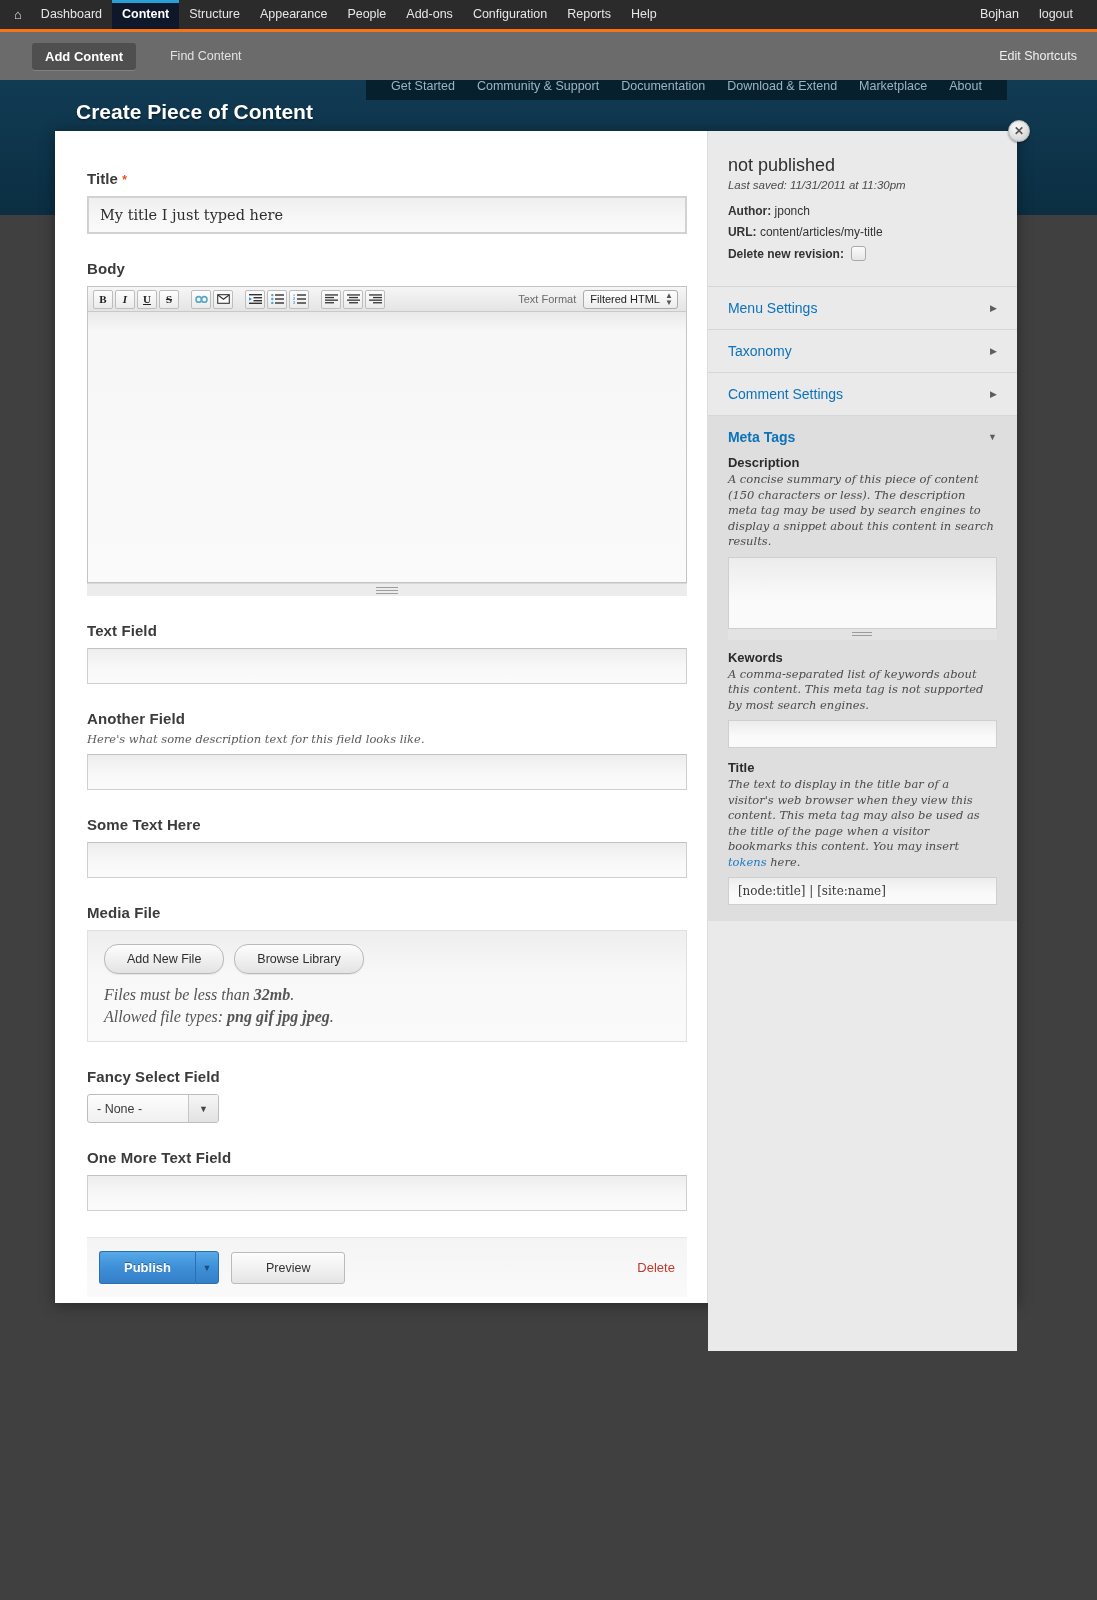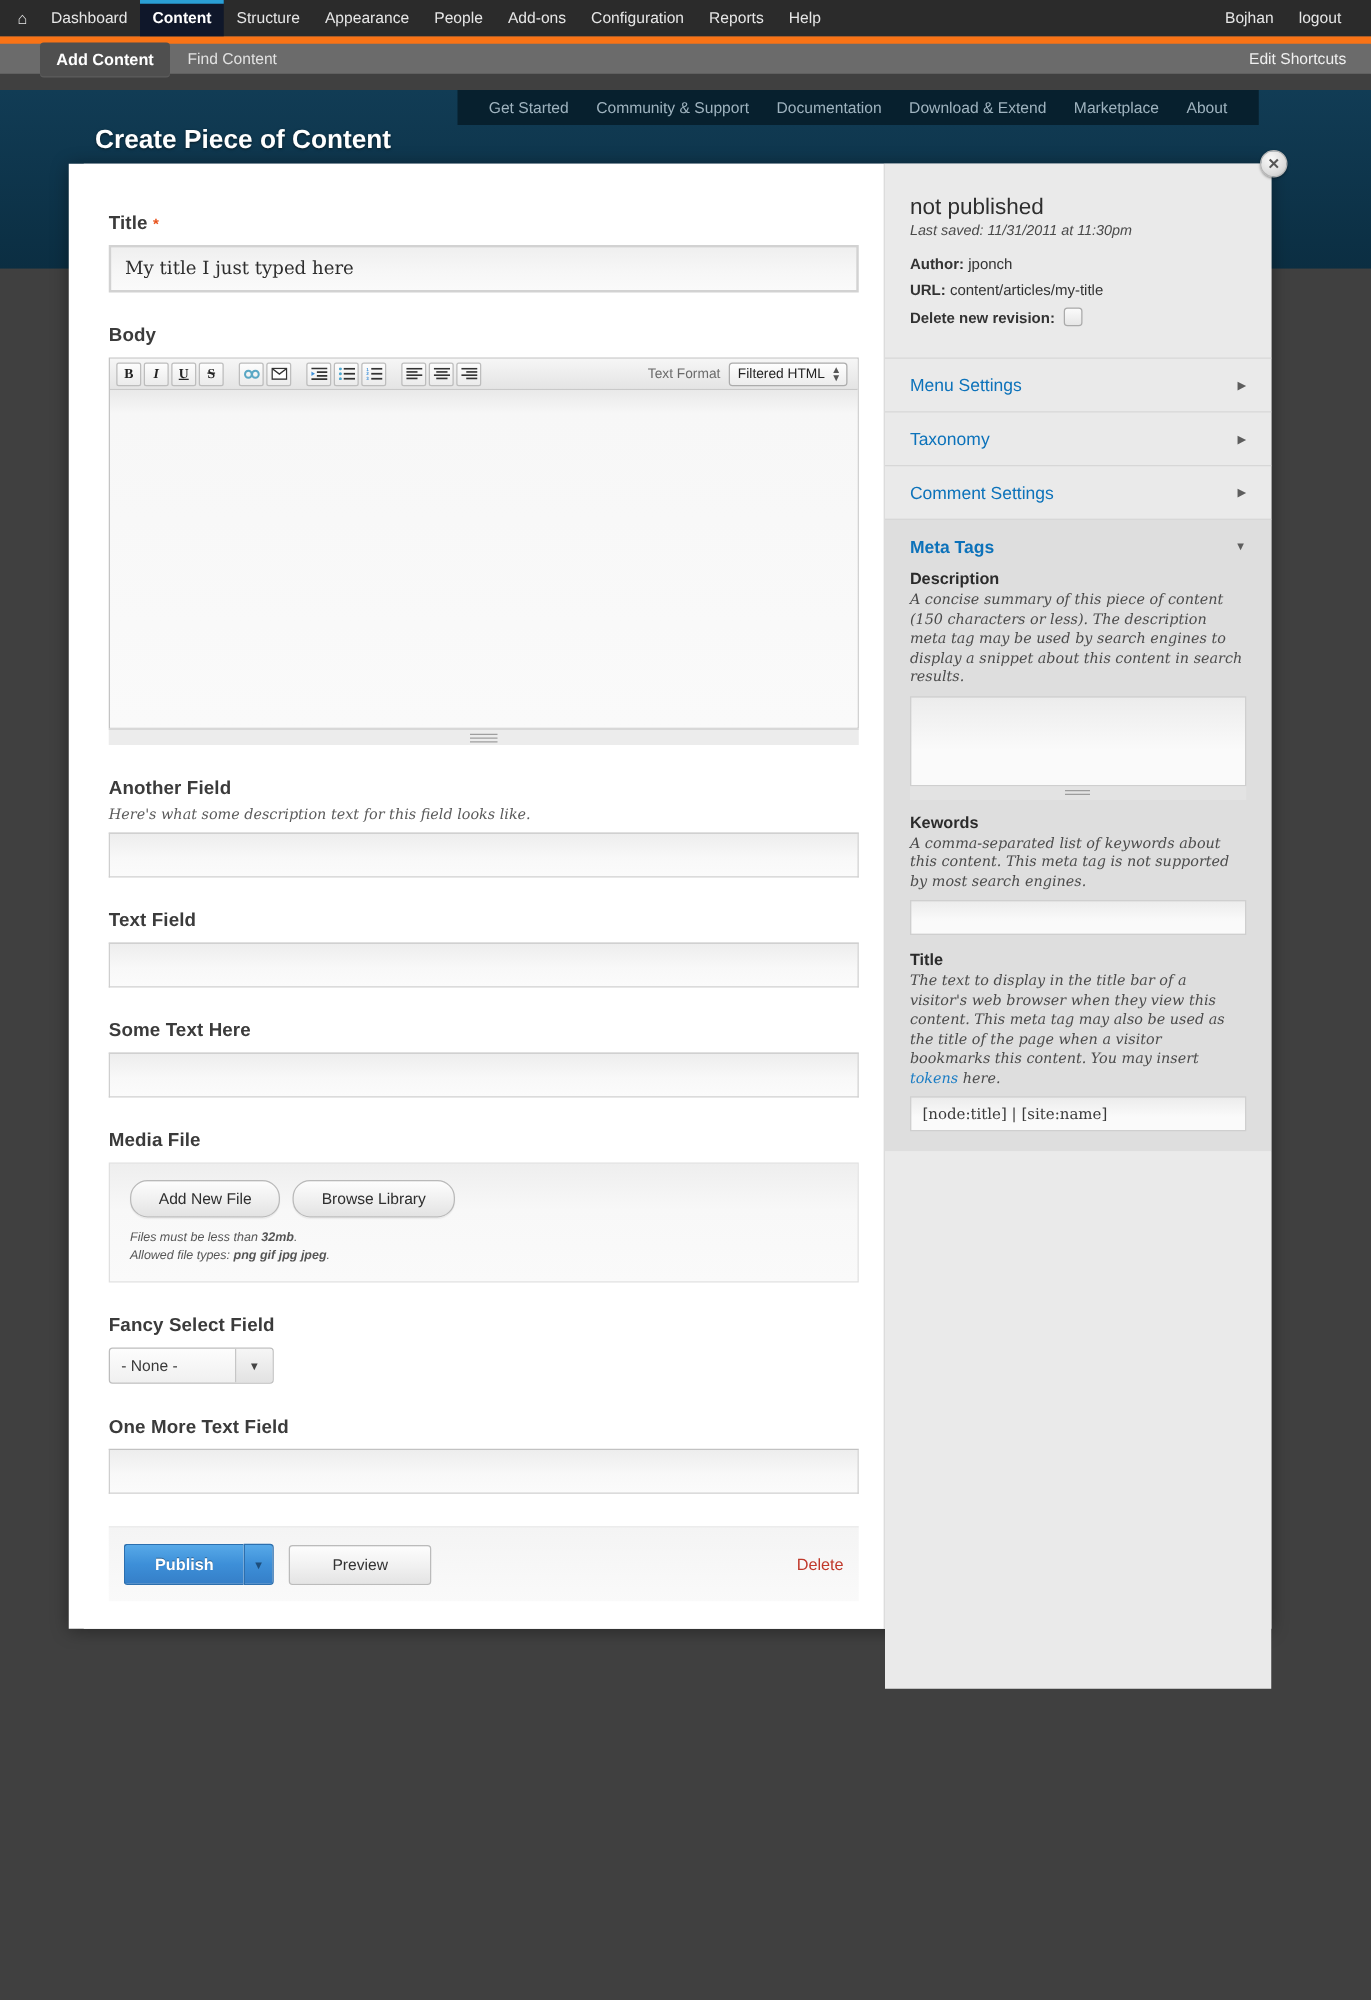--- a/index.html
+++ b/index.html
@@ -24,25 +24,26 @@
     line-height: 29px; white-space: nowrap;
   }
   .ab-item.home { padding: 0 9px 0 14px; font-size: 13px; }
   .ab-item.active {
     color: #fff; font-weight: bold;
     box-shadow: inset 0 3px 0 0 #2a9fd6;
     background: #0f172a;
   }
 
   .shortcut-bar {
-    height: 30px; background: #6b6b6b;
-    border-top: 6px solid #f97316;
+    height: 51px; background: #6b6b6b;
+    border-top: 3px solid #f97316;
     display: flex; align-items: center;
     position: relative; z-index: 59;
     font-size: 12.5px;
+    gap: 20px;
   }
   .sc-btn {
     margin-left: 32px; padding: 6px 13px;
     color: #fff; font-weight: bold; font-size: 13px;
     background: #4f4f4f; border-radius: 3px;
     box-shadow: 0 1px 0 rgba(255,255,255,.15);
   }
   .sc-plain { margin-left: 14px; color: #e2e2e2; }
   .sc-right { margin-left: auto; padding-right: 20px; color: #f0f0f0; }
 
@@ -170,22 +171,22 @@
     border: 1px solid #e0e0e0; padding: 13px 16px 14px 16px;
   }
   .btn-row { display: flex; gap: 10px; margin-bottom: 10px; }
   .gbtn {
     padding: 7px 22px; font-size: 12.5px; color: #2e2e2e;
     background: linear-gradient(180deg,#fdfdfd 0%,#f0f0f0 52%,#e3e3e3 100%);
     border: 1px solid #b9b9b9; border-radius: 14px;
     box-shadow: 0 1px 1px rgba(0,0,0,.07);
   }
   .media-note {
-    font-family: Liberation Sans, sans-serif; font-style: italic;
-    font-size: 10px; color: #555; line-height: 1.35;
+    font-family: Liberation Serif, serif; font-style: italic;
+    font-size: 16px; color: #555; line-height: 1.35;
   }
   .media-note b { font-weight: bold; }
 
   
   .fselect {
     display: inline-flex; width: 132px; height: 29px;
     border: 1px solid #bdbdbd; border-radius: 3px; overflow: hidden;
     background: linear-gradient(180deg,#fdfdfd,#f0f0f0);
   }
   .fselect .val { flex: 1; font-size: 12.5px; color: #3a3a3a; display: flex; align-items: center; padding-left: 9px; text-align: right; }
@@ -432,27 +433,27 @@
         <div class="editor-grip">
           <span class="grip-lines">
               <i></i>
               <i></i>
               <i></i>
             </span>
         </div>
       </div>
 
       <div class="field">
+        <div class="flabel">Text Field</div>
+        <input class="txtinput" value="" style="">
+      </div>
+
+      <div class="field">
         <div class="flabel">Another Field</div>
         <div class="fdesc">Here's what some description text for this field looks like.</div>
-        <input class="txtinput" value="" style="">
-      </div>
-
-      <div class="field">
-        <div class="flabel">Text Field</div>
         <input class="txtinput" value="" style="">
       </div>
 
       <div class="field">
         <div class="flabel">Some Text Here</div>
         <input class="txtinput" value="" style="">
       </div>
 
       <div class="field">
         <div class="flabel">Media File</div>

